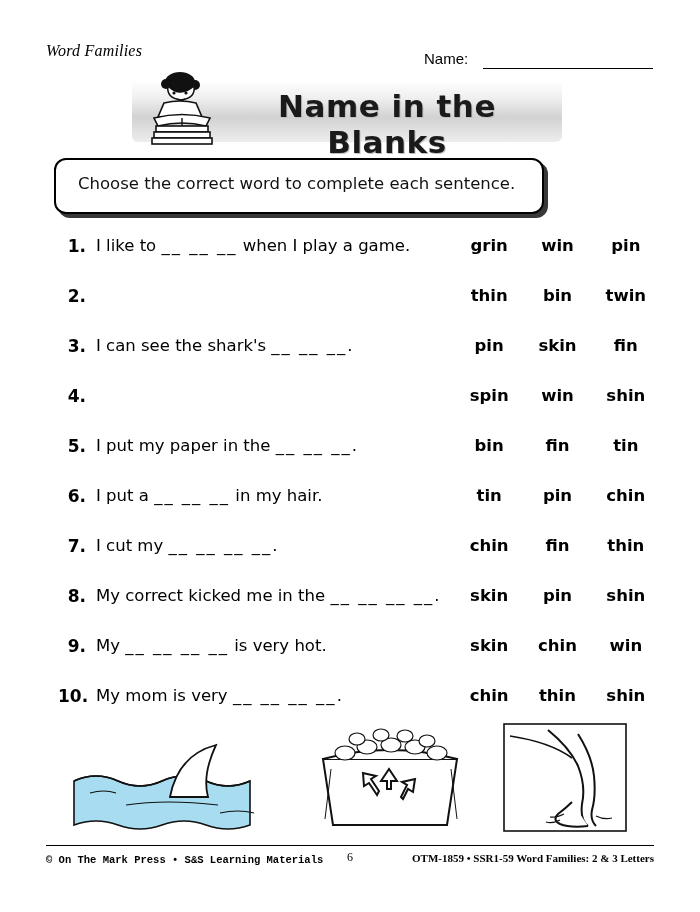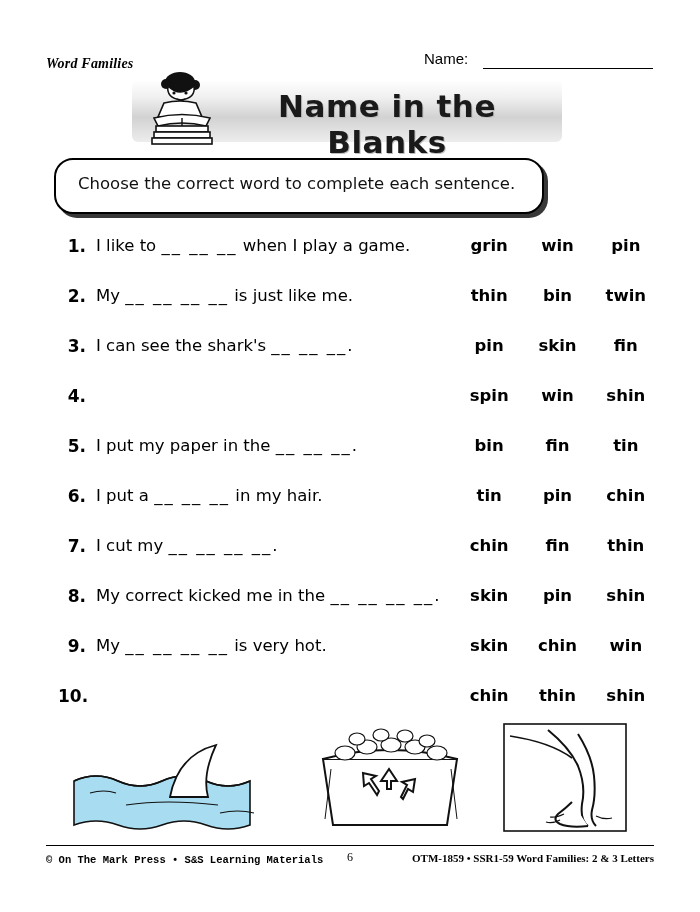--- a/index.html
+++ b/index.html
@@ -17,25 +17,25 @@
   }
   .page {
     position: absolute;
     left: 0; top: 0;
     width: 700px; height: 912px;
   }
 
   
   .hdr-left {
     position: absolute;
-    left: 46px; top: 56px;
+    left: 46px; top: 42px;
     font-family: "Liberation Serif", serif;
-    font-weight: bold;
+    font-weight: normal;
     font-style: italic;
-    font-size: 14px;
+    font-size: 16px;
     letter-spacing: 0.2px;
   }
   .name-label {
     position: absolute;
     left: 424px; top: 50px;
     font-family: "Liberation Sans", sans-serif;
     font-size: 15px;
   }
   .name-line {
     position: absolute;
@@ -70,21 +70,21 @@
     left: 140px; top: 70px;
     width: 86px; height: 76px;
   }
 
   
   .instr-box {
     position: absolute;
     left: 54px; top: 158px;
     width: 486px; height: 52px;
     border: 2.6px solid #000;
-    border-radius: 19px;
+    border-radius: 12px;
     background: #fff;
     box-shadow: 4px 4px 0 rgba(0,0,0,0.78);
   }
   .instr-text {
     position: absolute;
     left: 22px; top: 14px;
     font-family: "DejaVu Sans", sans-serif;
     font-size: 16.5px;
     color: #111;
   }
@@ -211,21 +211,20 @@
       <div class="qtext"><span>I like to </span><span class="blank">__ __ __</span><span> when I play a game.</span></div>
       <div class="choices">
         <span>grin</span>
         <span>win</span>
         <span>pin</span>
       </div>
     </div>
 
     <div class="qrow">
       <div class="qnum">2.</div>
-      <div class="qtext"><span>My </span><span class="blank">__ __ __ __</span><span> is just like me.</span></div>
       <div class="choices">
         <span>thin</span>
         <span>bin</span>
         <span>twin</span>
       </div>
     </div>
 
     <div class="qrow">
       <div class="qnum">3.</div>
       <div class="qtext"><span>I can see the shark's </span><span class="blank">__ __ __</span><span>.</span></div>
@@ -290,20 +289,21 @@
       <div class="qtext"><span>My </span><span class="blank">__ __ __ __</span><span> is very hot.</span></div>
       <div class="choices">
         <span>skin</span>
         <span>chin</span>
         <span>win</span>
       </div>
     </div>
 
     <div class="qrow">
       <div class="qnum">10.</div>
+      <div class="qtext"><span>My mom is very </span><span class="blank">__ __ __ __</span><span>.</span></div>
       <div class="choices">
         <span>chin</span>
         <span>thin</span>
         <span>shin</span>
       </div>
     </div>
 
   </div>
 
   <svg class="art art-shark" viewBox="0 0 205 100">

